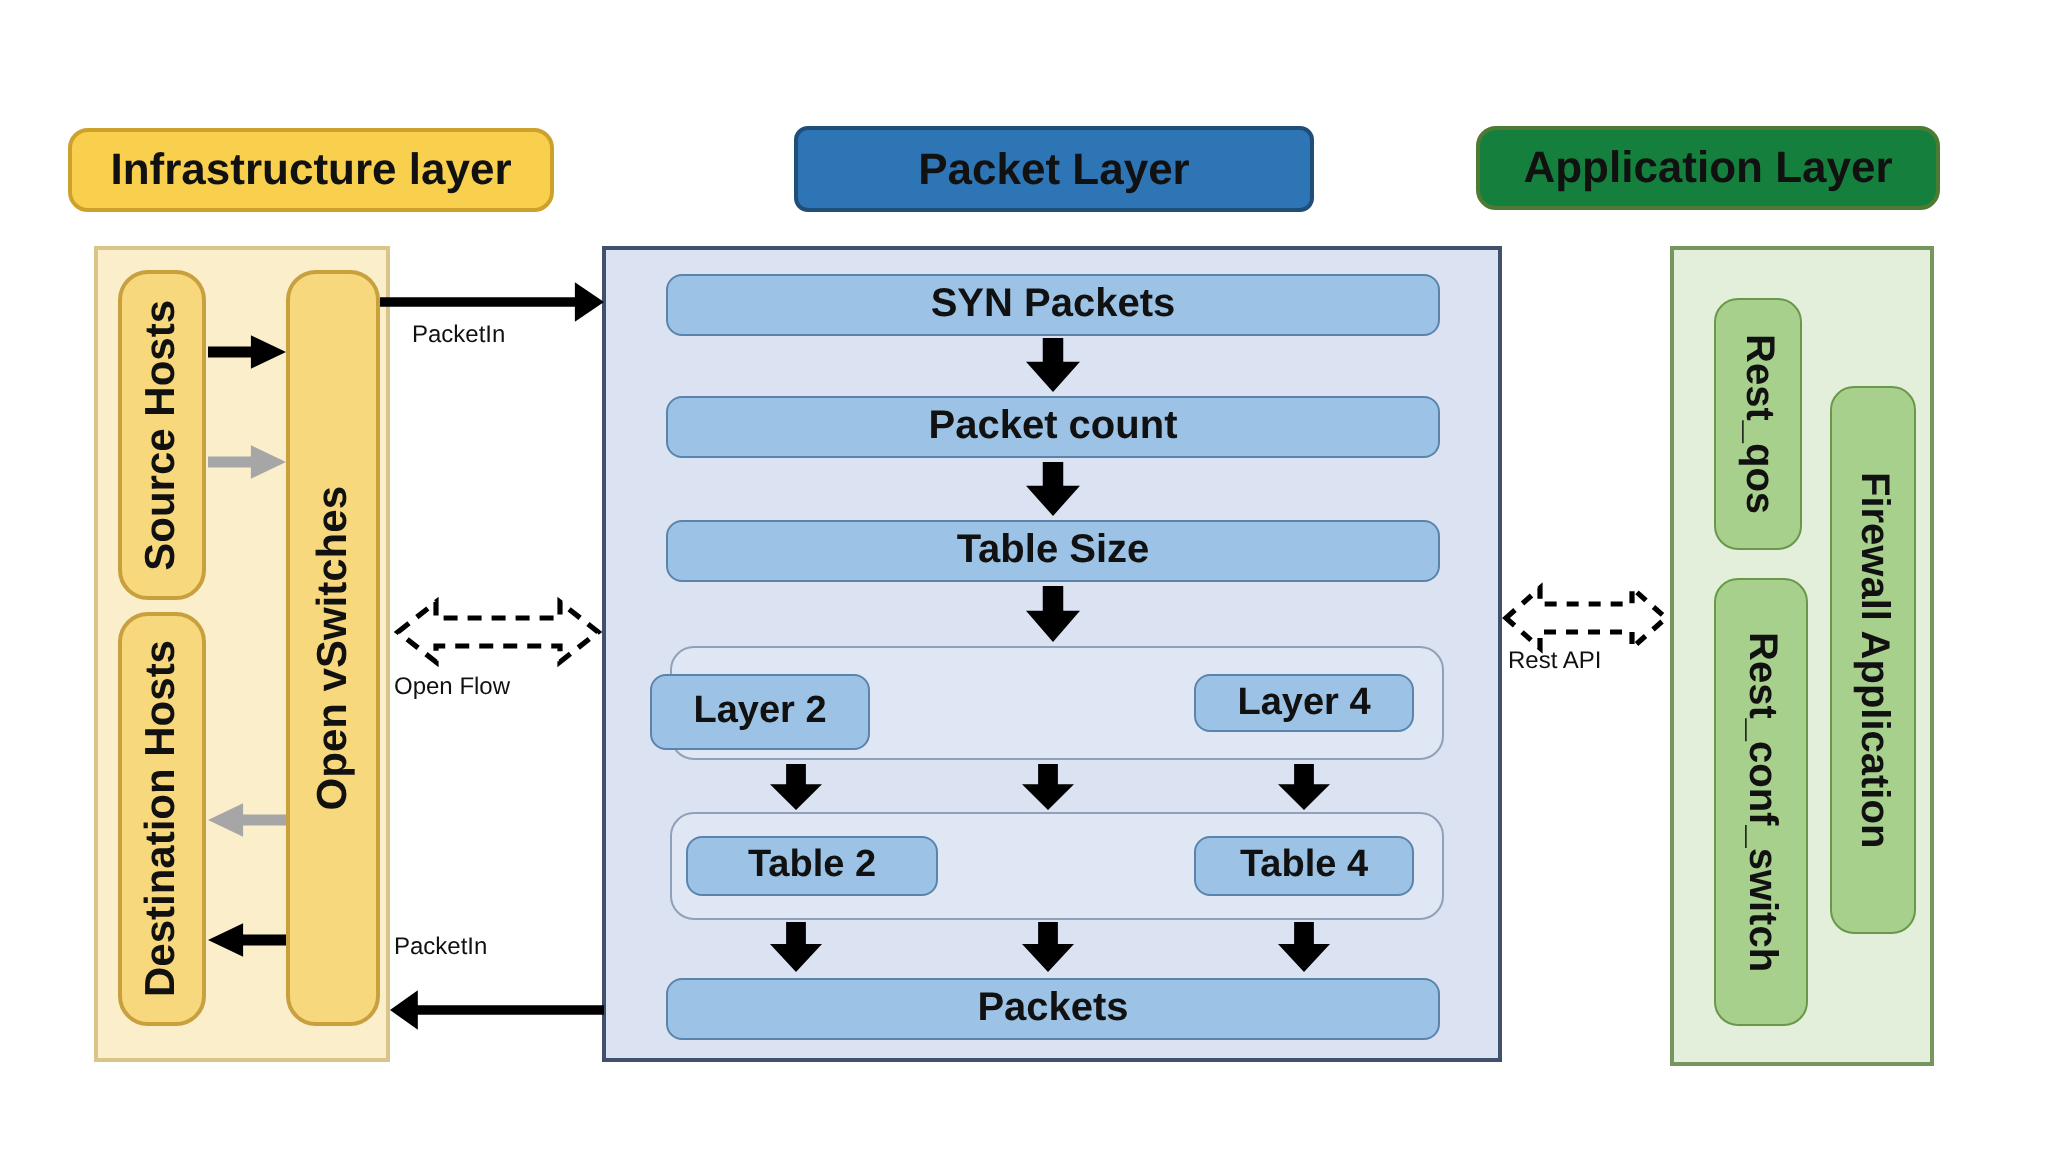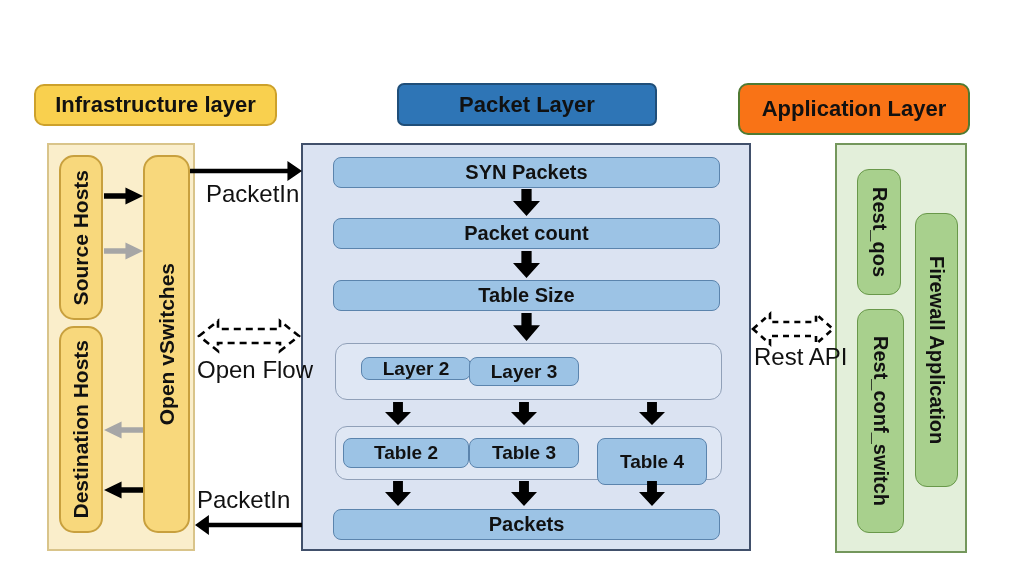--- a/index.html
+++ b/index.html
@@ -1,28 +1,28 @@
 <!DOCTYPE html>
 <html><head>
 <meta charset="utf-8">
 <style>
   html,body{margin:0;padding:0;background:#fff;}
   .stage{
     position:relative;width:1024px;height:576px;background:#ffffff;
     font-family:"Liberation Sans",sans-serif;color:#111;overflow:hidden;
   }
-  .abs{position:absolute;box-sizing:border-box;margin-top:20px;}
+  .abs{position:absolute;box-sizing:border-box;}
   
   .layer-header{
     display:flex;align-items:center;justify-content:center;
     font-size:22px;font-weight:700;border-radius:10px;
   }
   .hdr-infra{left:34px;top:64px;width:243px;height:42px;background:#F9D04E;border:2px solid #CDA12B;}
   .hdr-control{left:397px;top:63px;width:260px;height:43px;background:#2E75B6;border:2px solid #1F4E79;border-radius:7px;}
-  .hdr-app{left:738px;top:63px;width:232px;height:52px;background:#f97316;border:2px solid #4F7A33;}
+  .hdr-app{left:738px;top:63px;width:232px;height:42px;background:#15803d;border:2px solid #4F7A33;}
   
   .container-infra{left:47px;top:123px;width:148px;height:408px;background:#FAEECB;border:2px solid #D9C48A;}
   .container-control{left:301px;top:123px;width:450px;height:408px;background:#DBE3F2;border:2px solid #41506B;}
   .container-app{left:835px;top:123px;width:132px;height:410px;background:#E3EFDA;border:2px solid #74975C;}
   
   .ybox{
     background:#F8D87C;border:2px solid #C8A03E;border-radius:15px;
     display:flex;align-items:center;justify-content:center;
     font-size:21px;font-weight:600;
   }
@@ -51,21 +51,21 @@
     display:flex;align-items:center;justify-content:center;
     font-size:20px;font-weight:600;
   }
   
   .down-arrow{background:#000;clip-path:polygon(31% 0,69% 0,69% 44%,100% 44%,50% 100%,0 44%,31% 44%);}
   .h-arrow-r{background:#000;clip-path:polygon(0 36%,55% 36%,55% 8%,100% 50%,55% 92%,55% 64%,0 64%);}
   .h-arrow-l{background:#000;clip-path:polygon(100% 36%,45% 36%,45% 8%,0 50%,45% 92%,45% 64%,100% 64%);}
   .gray{background:#A6A6A6;}
   .long-arrow-r{background:#000;clip-path:polygon(0 41%,87% 41%,87% 12%,100% 50%,87% 88%,87% 59%,0 59%);}
   .long-arrow-l{background:#000;clip-path:polygon(100% 41%,13% 41%,13% 12%,0 50%,13% 88%,13% 59%,100% 59%);}
-  .conn-label{font-size:24px;font-weight:400;white-space:nowrap;}
+  .conn-label{font-size:12px;font-weight:400;white-space:nowrap;}
   .dashed-arrow svg{display:block;}
 </style>
 </head>
 <body>
 
 <div class="stage">
 
   <div class="abs layer-header hdr-infra">
     <span>Infrastructure layer</span>
   </div>
@@ -104,39 +104,36 @@
     <span>Packet count</span>
   </div>
   <div class="abs down-arrow" style="left:513px;top:231px;width:27px;height:27px;"></div>
 
   <div class="abs cbox" style="left:333px;top:260px;width:387px;height:31px;">
     <span>Table Size</span>
   </div>
   <div class="abs down-arrow" style="left:513px;top:293px;width:27px;height:28px;"></div>
 
   <div class="abs group" style="left:335px;top:323px;width:387px;height:57px;"></div>
-  <div class="abs smallbox" style="left:361px;top:337px;width:110px;height:23px;">
+  <div class="abs smallbox" style="left:325px;top:337px;width:110px;height:38px;">
     <span>Layer 2</span>
   </div>
-  <div class="abs smallbox" style="left:469px;top:337px;width:110px;height:29px;">
-    <span>Layer 3</span>
+  <div class="abs smallbox" style="left:597px;top:337px;width:110px;height:29px;">
+    <span>Layer 4</span>
   </div>
 
   <div class="abs down-arrow" style="left:385px;top:382px;width:26px;height:23px;"></div>
   <div class="abs down-arrow" style="left:511px;top:382px;width:26px;height:23px;"></div>
   <div class="abs down-arrow" style="left:639px;top:382px;width:26px;height:23px;"></div>
 
   <div class="abs group" style="left:335px;top:406px;width:387px;height:54px;"></div>
   <div class="abs smallbox" style="left:343px;top:418px;width:126px;height:30px;">
     <span>Table 2</span>
   </div>
-  <div class="abs smallbox" style="left:469px;top:418px;width:110px;height:30px;">
-    <span>Table 3</span>
-  </div>
-  <div class="abs smallbox" style="left:597px;top:418px;width:110px;height:47px;">
+  <div class="abs smallbox" style="left:597px;top:418px;width:110px;height:30px;">
     <span>Table 4</span>
   </div>
 
   <div class="abs down-arrow" style="left:385px;top:461px;width:26px;height:25px;"></div>
   <div class="abs down-arrow" style="left:511px;top:461px;width:26px;height:25px;"></div>
   <div class="abs down-arrow" style="left:639px;top:461px;width:26px;height:25px;"></div>
 
   <div class="abs cbox" style="left:333px;top:489px;width:387px;height:31px;">
     <span>Packets</span>
   </div>

